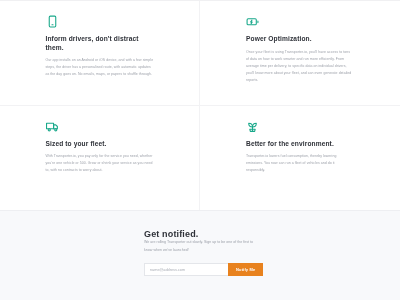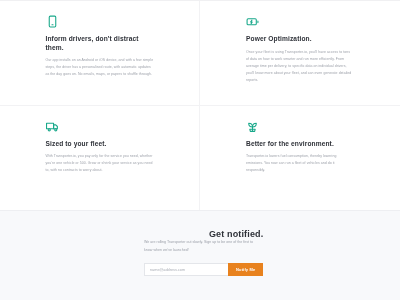--- a/index.html
+++ b/index.html
@@ -80,21 +80,20 @@
     align-items:flex-start;
     padding:18px 0 0 0;
   }
   .signup-inner { width:auto; margin-left:144px; }
 
   .signup-title {
     font-size:9px;
     font-weight:bold;
     color:#2e3138;
     letter-spacing:.15px;
-    text-align:right;
   }
   .signup-sub {
     font-size:3.6px;
     line-height:2.1;
     color:#9b9fa8;
     width:118px;
     margin-bottom:9px;
   }
 
   .signup-form { display:flex; align-items:stretch; height:13px; }

